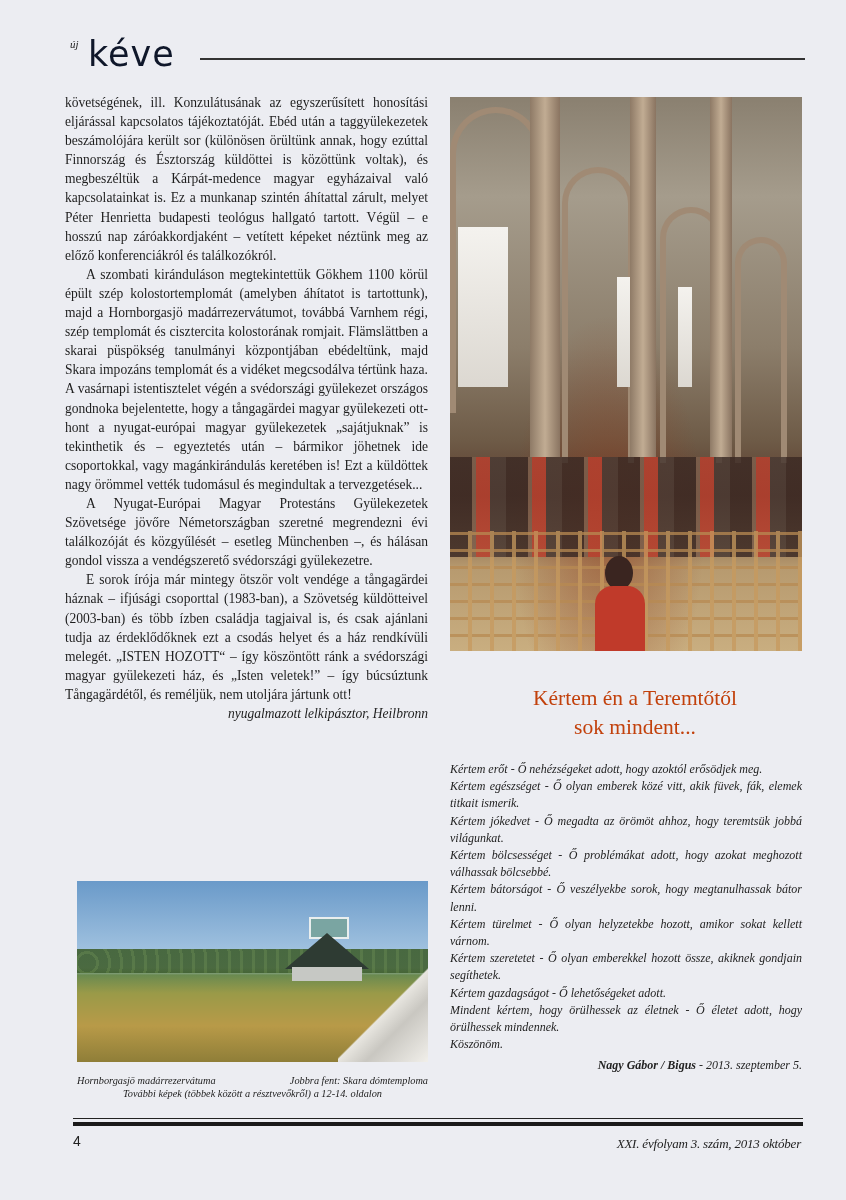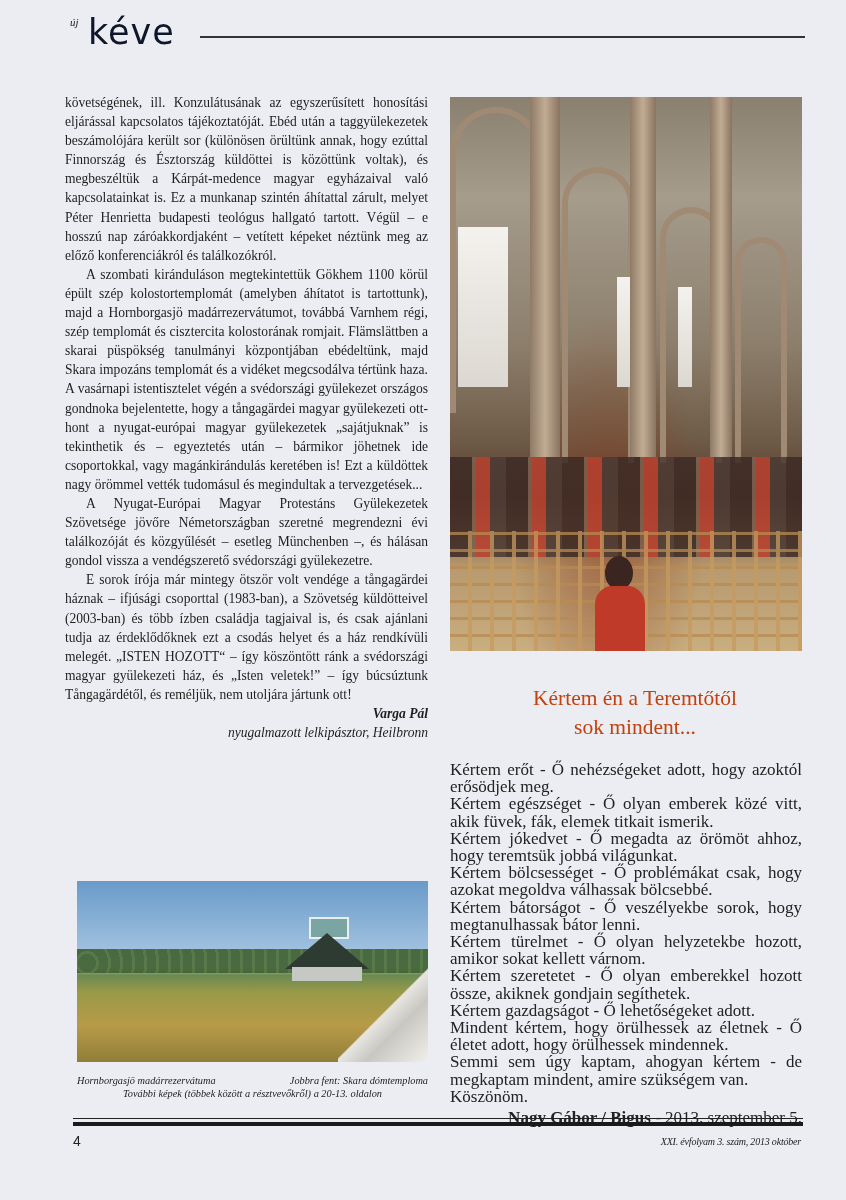--- a/index.html
+++ b/index.html
@@ -1,21 +1,21 @@
 <!DOCTYPE html>
 <html><head>
 <meta charset="utf-8">
 <style>
   html, body { margin:0; padding:0; }
   body { width:846px; height:1200px; background:#eceef3; position:relative; overflow:hidden;
          font-family:"Liberation Serif", serif; color:#1e1e1e; }
   .page { position:absolute; left:0; top:0; width:846px; height:1200px; background:#ecedf2; }
 
   
-  .masthead { position:absolute; left:60px; top:10px; width:745px; height:45px; }
+  .masthead { position:absolute; left:60px; top:32px; width:745px; height:45px; }
   .mast-uj { position:absolute; left:10px; top:6px; font-size:11px; font-style:italic; color:#222; }
   .mast-keve { position:absolute; left:28px; top:0px; font-family:"DejaVu Sans", sans-serif; font-size:35px;
                letter-spacing:1px; color:#0f172a; line-height:45px; }
   .mast-rule { position:absolute; left:140px; top:26px; right:0; height:2px; background:#333; }
 
   
   .col-left { position:absolute; left:65px; top:93px; width:363px; font-size:13.55px; line-height:19.1px;
               text-align:justify; hyphens:manual; }
   .col-left p { margin:0; text-indent:0; }
   .col-left p.ind { text-indent:21px; }
@@ -52,49 +52,48 @@
   .tower-wall { position:absolute; left:215px; top:86px; width:70px; height:14px; background:#c6c8c4; }
   .boardwalk { position:absolute; right:0; bottom:0; width:90px; height:120px;
     background:linear-gradient(135deg, rgba(0,0,0,0) 55%, #e8e6e0 56%, #c9c7c1 70%, #f1efea 100%); }
 
   .caption { position:absolute; left:77px; top:1074px; width:351px; font-size:10.3px; font-style:italic; line-height:13px; color:#222; }
   .caption .row1 { display:flex; justify-content:space-between; }
   .caption .row2 { text-align:center; }
 
   
   .poem-title { position:absolute; left:455px; top:684px; width:360px; text-align:center; font-size:21.5px; line-height:29px; color:#c2410c; }
-  .poem { position:absolute; left:450px; top:761px; width:352px; font-size:17px; line-height:17.2px; text-align:justify; color:#222; }
+  .poem { position:absolute; left:450px; top:761px; width:352px; font-size:12px; line-height:17.2px; font-style:italic; text-align:justify; color:#222; }
   .poem p { margin:0; }
   .poem .sig2 { text-align:right; margin-top:4px; }
   .poem .sig2 b { font-weight:bold;margin-left:44px; }
 
   
   .foot-rule-thin { position:absolute; left:73px; top:1118px; width:730px; height:1px; background:#222; }
   .foot-rule-thick { position:absolute; left:73px; top:1122px; width:730px; height:4px; background:#1a1a1a; }
   .page-num { position:absolute; left:73px; top:1133px; font-family:"Liberation Sans", sans-serif; font-size:14px; color:#222; }
-  .issue { position:absolute; right:45px; top:1136px; font-size:10px; font-style:italic; letter-spacing:-0.2px; color:#222; }
+  .issue { position:absolute; right:45px; top:1136px; font-size:13px; font-style:italic; letter-spacing:-0.2px; color:#222; }
 </style>
 </head>
 <body>
 
 <div class="page">
 
   <div class="masthead">
     <span class="mast-uj">új</span>
     <span class="mast-keve">kéve</span>
     <div class="mast-rule"></div>
   </div>
 
   <div class="col-left">
     <p>követségének, ill. Konzulátusának az egyszerűsített honosí­tási eljárással kapcsolatos tájékoztatóját. Ebéd után a tag­gyülekezetek beszámolójára került sor (különösen örültünk annak, hogy ezúttal Finnország és Észtország küldöttei is közöttünk voltak), és megbeszéltük a Kárpát-medence ma­gyar egyházaival való kapcsolatainkat is. Ez a munkanap szintén áhítattal zárult, melyet Péter Henrietta budapesti te­ológus hallgató tartott. Végül – e hosszú nap záróakkordja­ként – vetített képeket néztünk meg az előző konferenciák­ról és találkozókról.</p>
     <p class="ind">A szombati kiránduláson megtekintettük Gökhem 1100 körül épült szép kolostortemplomát (amelyben áhítatot is tartottunk), majd a Hornborgasjö madárrezervátumot, to­vábbá Varnhem régi, szép templomát és cisztercita kolosto­rának romjait. Flämslättben a skarai püspökség tanulmányi központjában ebédeltünk, majd Skara impozáns templomát és a vidéket megcsodálva tértünk haza. A vasárnapi isten­tisztelet végén a svédországi gyülekezet országos gondnoka bejelentette, hogy a tångagärdei magyar gyülekezeti ott­hont a nyugat-európai magyar gyülekezetek „sajátjuknak” is tekinthetik és – egyeztetés után – bármikor jöhetnek ide csoportokkal, vagy magánkirándulás keretében is! Ezt a küldöttek nagy örömmel vették tudomásul és megindultak a tervezgetések...</p>
     <p class="ind">A Nyugat-Európai Magyar Protestáns Gyülekezetek Szövetsége jövőre Németországban szeretné megrendezni évi találkozóját és közgyűlését – esetleg Münchenben –, és hálásan gondol vissza a vendégszerető svédországi gyüle­kezetre.</p>
     <p class="ind">E sorok írója már mintegy ötször volt vendége a tångagärdei háznak – ifjúsági csoporttal (1983-ban), a Szö­vetség küldötteivel (2003-ban) és több ízben családja tagja­ival is, és csak ajánlani tudja az érdeklődőknek ezt a csodás helyet és a ház rendkívüli melegét. „ISTEN HOZOTT“ – így köszöntött ránk a svédországi magyar gyülekezeti ház, és „Isten veletek!” – így búcsúztunk Tångagärdétől, és remél­jük, nem utoljára jártunk ott!</p>
     <div class="sig">
-      <div class="name">Varga Pál</div>
       <div>nyugalmazott lelkipásztor, Heilbronn</div>
     </div>
   </div>
 
   <div class="photo photo-cathedral" title="Skara dómtemploma – interior with congregation">
     <div class="window" style="left:8px;top:130px;width:50px;height:160px;"></div>
     <div class="arch" style="left:0;top:10px;width:80px;height:300px;"></div>
     <div class="pillar" style="left:80px;top:0;width:30px;height:360px;"></div>
     <div class="arch" style="left:112px;top:70px;width:60px;height:290px;"></div>
     <div class="window" style="left:167px;top:180px;width:14px;height:110px;"></div>
@@ -113,44 +112,43 @@
 
   <div class="poem-title">
     <div>Kértem én a Teremtőtől</div>
     <div>sok mindent...</div>
   </div>
 
   <div class="poem">
     <p>Kértem erőt - Ő nehézségeket adott, hogy azoktól erősödjek meg.</p>
     <p>Kértem egészséget - Ő olyan emberek közé vitt, akik füvek, fák, elemek titkait ismerik.</p>
     <p>Kértem jókedvet - Ő megadta az örömöt ahhoz, hogy teremtsük jobbá világunkat.</p>
-    <p>Kértem bölcsességet - Ő problémákat csak, hogy azokat meg­oldva válhassak bölcsebbé.</p>
+    <p>Kértem bölcsességet - Ő problémákat adott, hogy azokat meg­hozott válhassak bölcsebbé.</p>
     <p>Kértem bátorságot - Ő veszélyekbe sorok, hogy megtanulhassak bátor lenni.</p>
     <p>Kértem türelmet - Ő olyan helyzetekbe hozott, amikor sokat kel­lett várnom.</p>
     <p>Kértem szeretetet - Ő olyan emberekkel hozott össze, akiknek gondjain segíthetek.</p>
     <p>Kértem gazdagságot - Ő lehetőségeket adott.</p>
     <p>Mindent kértem, hogy örülhessek az életnek - Ő életet adott, hogy örülhessek mindennek.</p>
-    <p>Semmi sem úgy kaptam, ahogyan kértem - de megkaptam min­dent, amire szükségem van.</p>
     <p>Köszönöm.</p>
     <p class="sig2"><b>Nagy Gábor / Bigus</b><span> - 2013. szeptember 5.</span></p>
   </div>
 
   <div class="photo photo-reserve" title="Hornborgasjö madárrezervátuma – observation tower and wetland">
     <div class="treeline"></div>
     <div class="tower-top"></div>
     <div class="tower-roof"></div>
     <div class="tower-wall"></div>
     <div class="boardwalk"></div>
   </div>
 
   <div class="caption">
     <div class="row1">
       <span>Hornborgasjö madárrezervátuma</span>
       <span>Jobbra fent: Skara dómtemploma</span>
     </div>
-    <div class="row2">További képek (többek között a résztvevőkről) a 20-13. oldalon</div>
+    <div class="row2">További képek (többek között a résztvevőkről) a 12-14. oldalon</div>
   </div>
 
   <div class="foot-rule-thin"></div>
   <div class="foot-rule-thick"></div>
   <div class="page-num">4</div>
   <div class="issue">XXI. évfolyam 3. szám, 2013 október</div>
 </div>
 
 </body></html>

